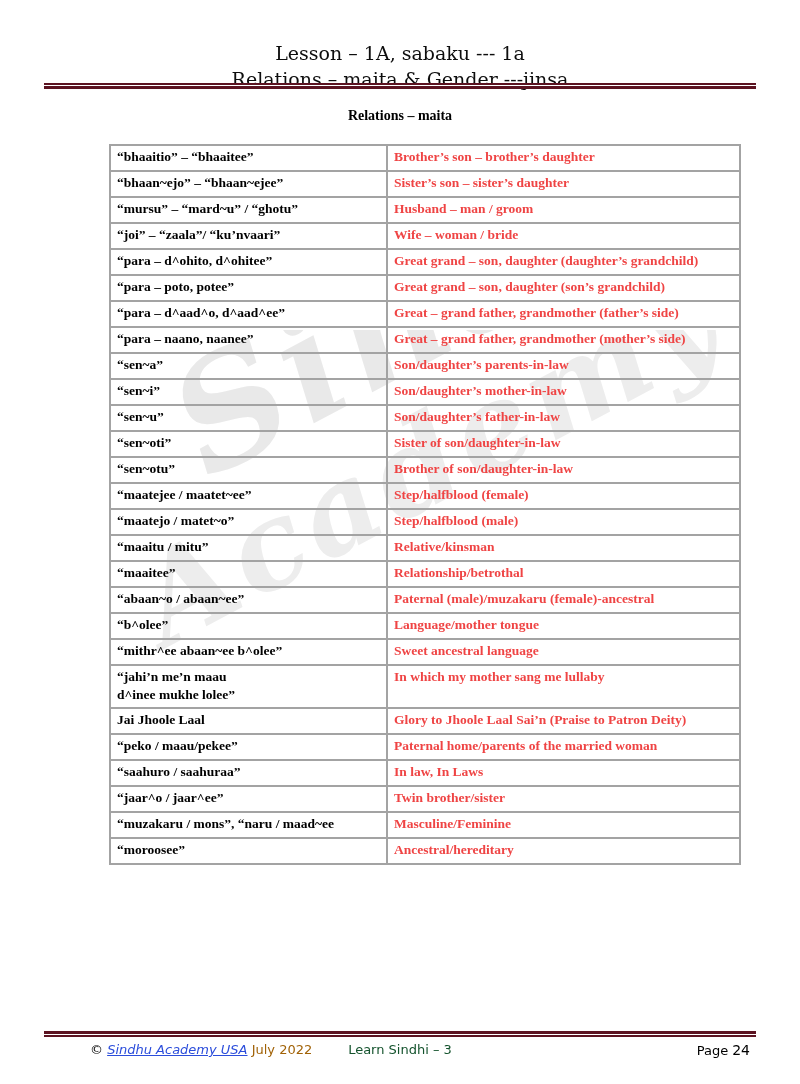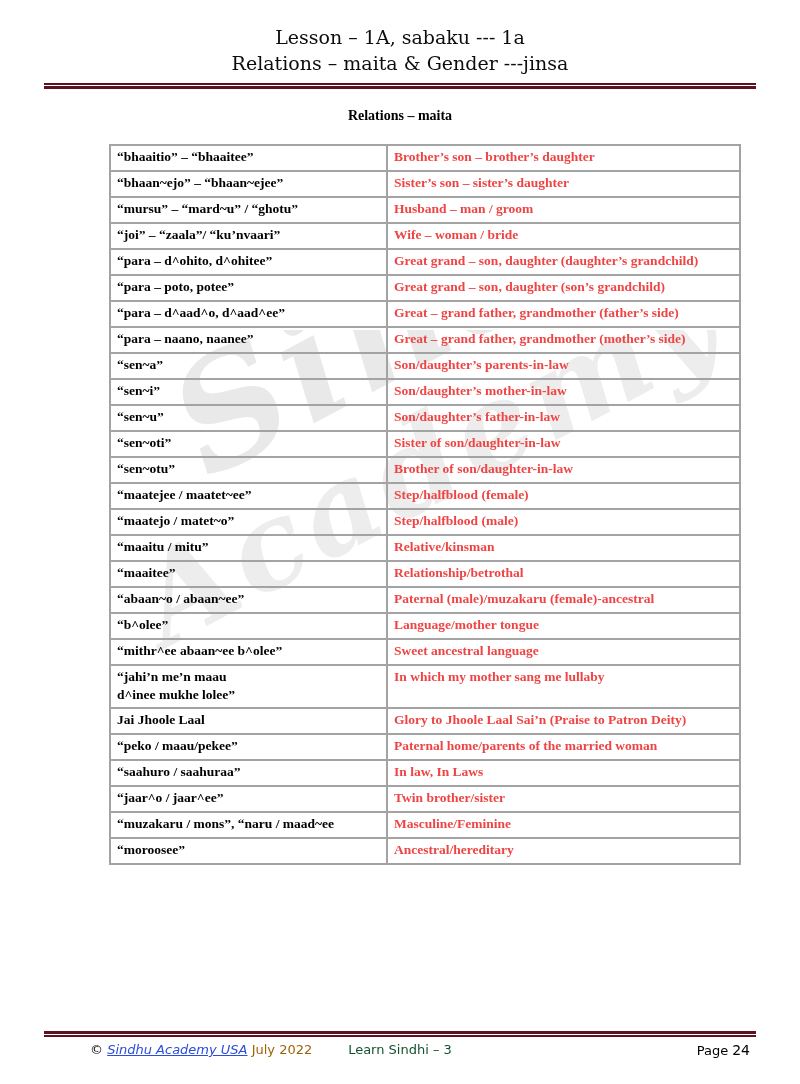--- a/index.html
+++ b/index.html
@@ -62,21 +62,21 @@
     top: 0;
     width: 800px;
     z-index: 2;
   }
   .header-title {
     text-align: center;
     font-family: "DejaVu Serif", serif;
     font-size: 19px;
     line-height: 26px;
     color: #0d0d0d;
-    padding-top: 24px;
+    padding-top: 40px;
   }
   .header-title .line2 {
     display: block;
   }
   .header-rule {
     position: absolute;
     left: 44px;
     top: 83px;
     width: 712px;
     height: 7px;

